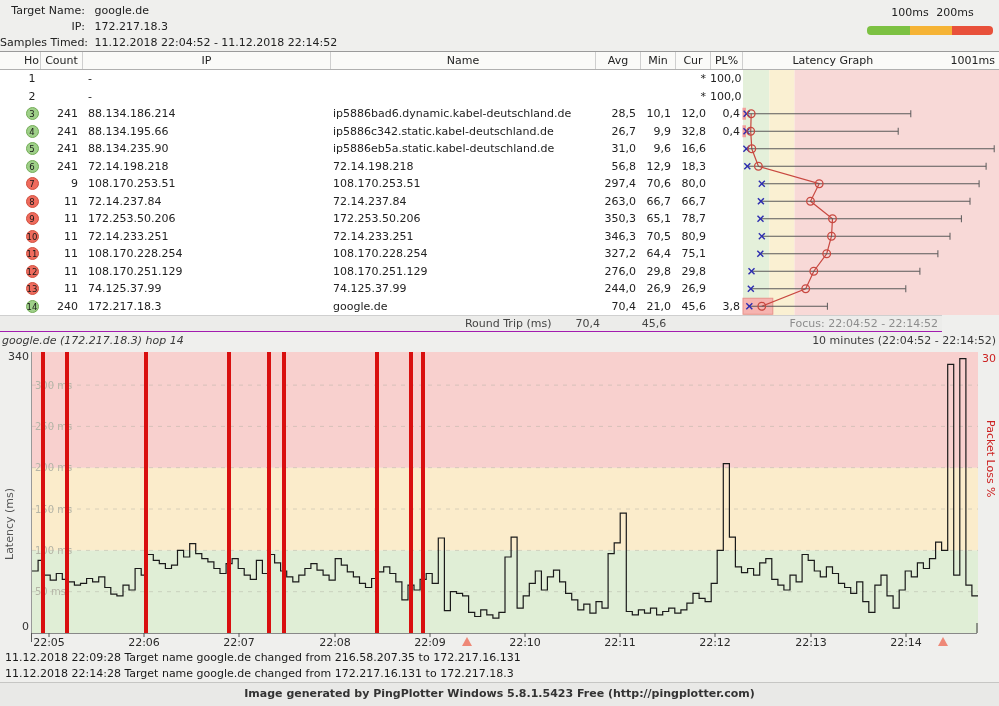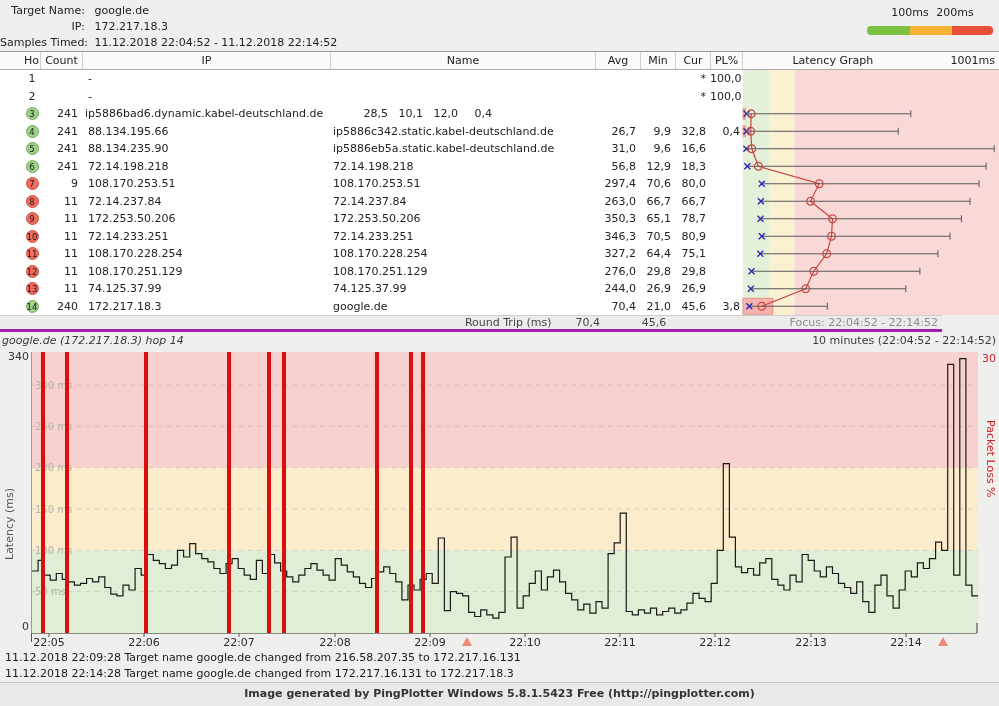--- a/index.html
+++ b/index.html
@@ -30,21 +30,21 @@
   .td { overflow: hidden; white-space: nowrap; }
   .td.c-hop { text-align: center; }
   .td.c-ip { padding-left: 6px; } .td.c-name { padding-left: 3px; }
   .num { text-align: right; padding-right: 4px; }
   .td.c-pl { text-align: right; padding-right: 2px; }
   .badge { display: inline-block; width: 13px; height: 13px; line-height: 13px; border-radius: 50%; font-size: 8.5px; text-align: center; color: #1a1a1a; }
   .badge.green { background: #9fd089; border: 1px solid #74ac57; }
   .badge.red { background: #ef6b5d; border: 1px solid #d0503f; }
   .graph-overlay { position: absolute; left: 742px; top: 0; width: 257px; height: 245px; }
 
-  .rtrow { position: absolute; top: 315px; left: 0; width: 942px; height: 17px; background: #ececea; border-top: 1px solid #cfcfcf; border-bottom: 3px solid #a21caf; display: flex; align-items: center; color: #444; }
+  .rtrow { position: absolute; top: 315px; left: 0; width: 942px; height: 17px; background: #ececea; border-top: 1px solid #cfcfcf; border-bottom: 1px solid #a21caf; display: flex; align-items: center; color: #444; }
   .rtrow .c-name { text-align: right; padding-right: 10px; }
   .rtrow .c-graph { text-align: right; padding-right: 4px; color: #8d8d8d; }
 
   .subhdr { position: absolute; top: 332px; left: 0; width: 999px; height: 18px; line-height: 17px; color: #3a3a3a; }
   .subhdr .tl { position: absolute; left: 2px; font-style: italic; }
   .subhdr .tr { position: absolute; right: 3px; }
 
   
   .chart { position: absolute; top: 350px; left: 0; width: 999px; height: 298px; }
   .ytop { position: absolute; left: 4px; top: 0px; width: 25px; text-align: right; color: #333; }
@@ -189,20 +189,21 @@
         <div class="td c-ip">-</div>
         <div class="td c-name"></div>
         <div class="td c-avg num"></div>
         <div class="td c-min num"></div>
         <div class="td c-cur num">*</div>
         <div class="td c-pl">100,0</div>
       </div>
       <div class="trow">
         <div class="td c-hop"><span class="badge green">3</span></div>
         <div class="td c-count num">241</div>
+        <div class="td c-ip">88.134.186.214</div>
         <div class="td c-name">ip5886bad6.dynamic.kabel-deutschland.de</div>
         <div class="td c-avg num">28,5</div>
         <div class="td c-min num">10,1</div>
         <div class="td c-cur num">12,0</div>
         <div class="td c-pl">0,4</div>
       </div>
       <div class="trow">
         <div class="td c-hop"><span class="badge green">4</span></div>
         <div class="td c-count num">241</div>
         <div class="td c-ip">88.134.195.66</div>

